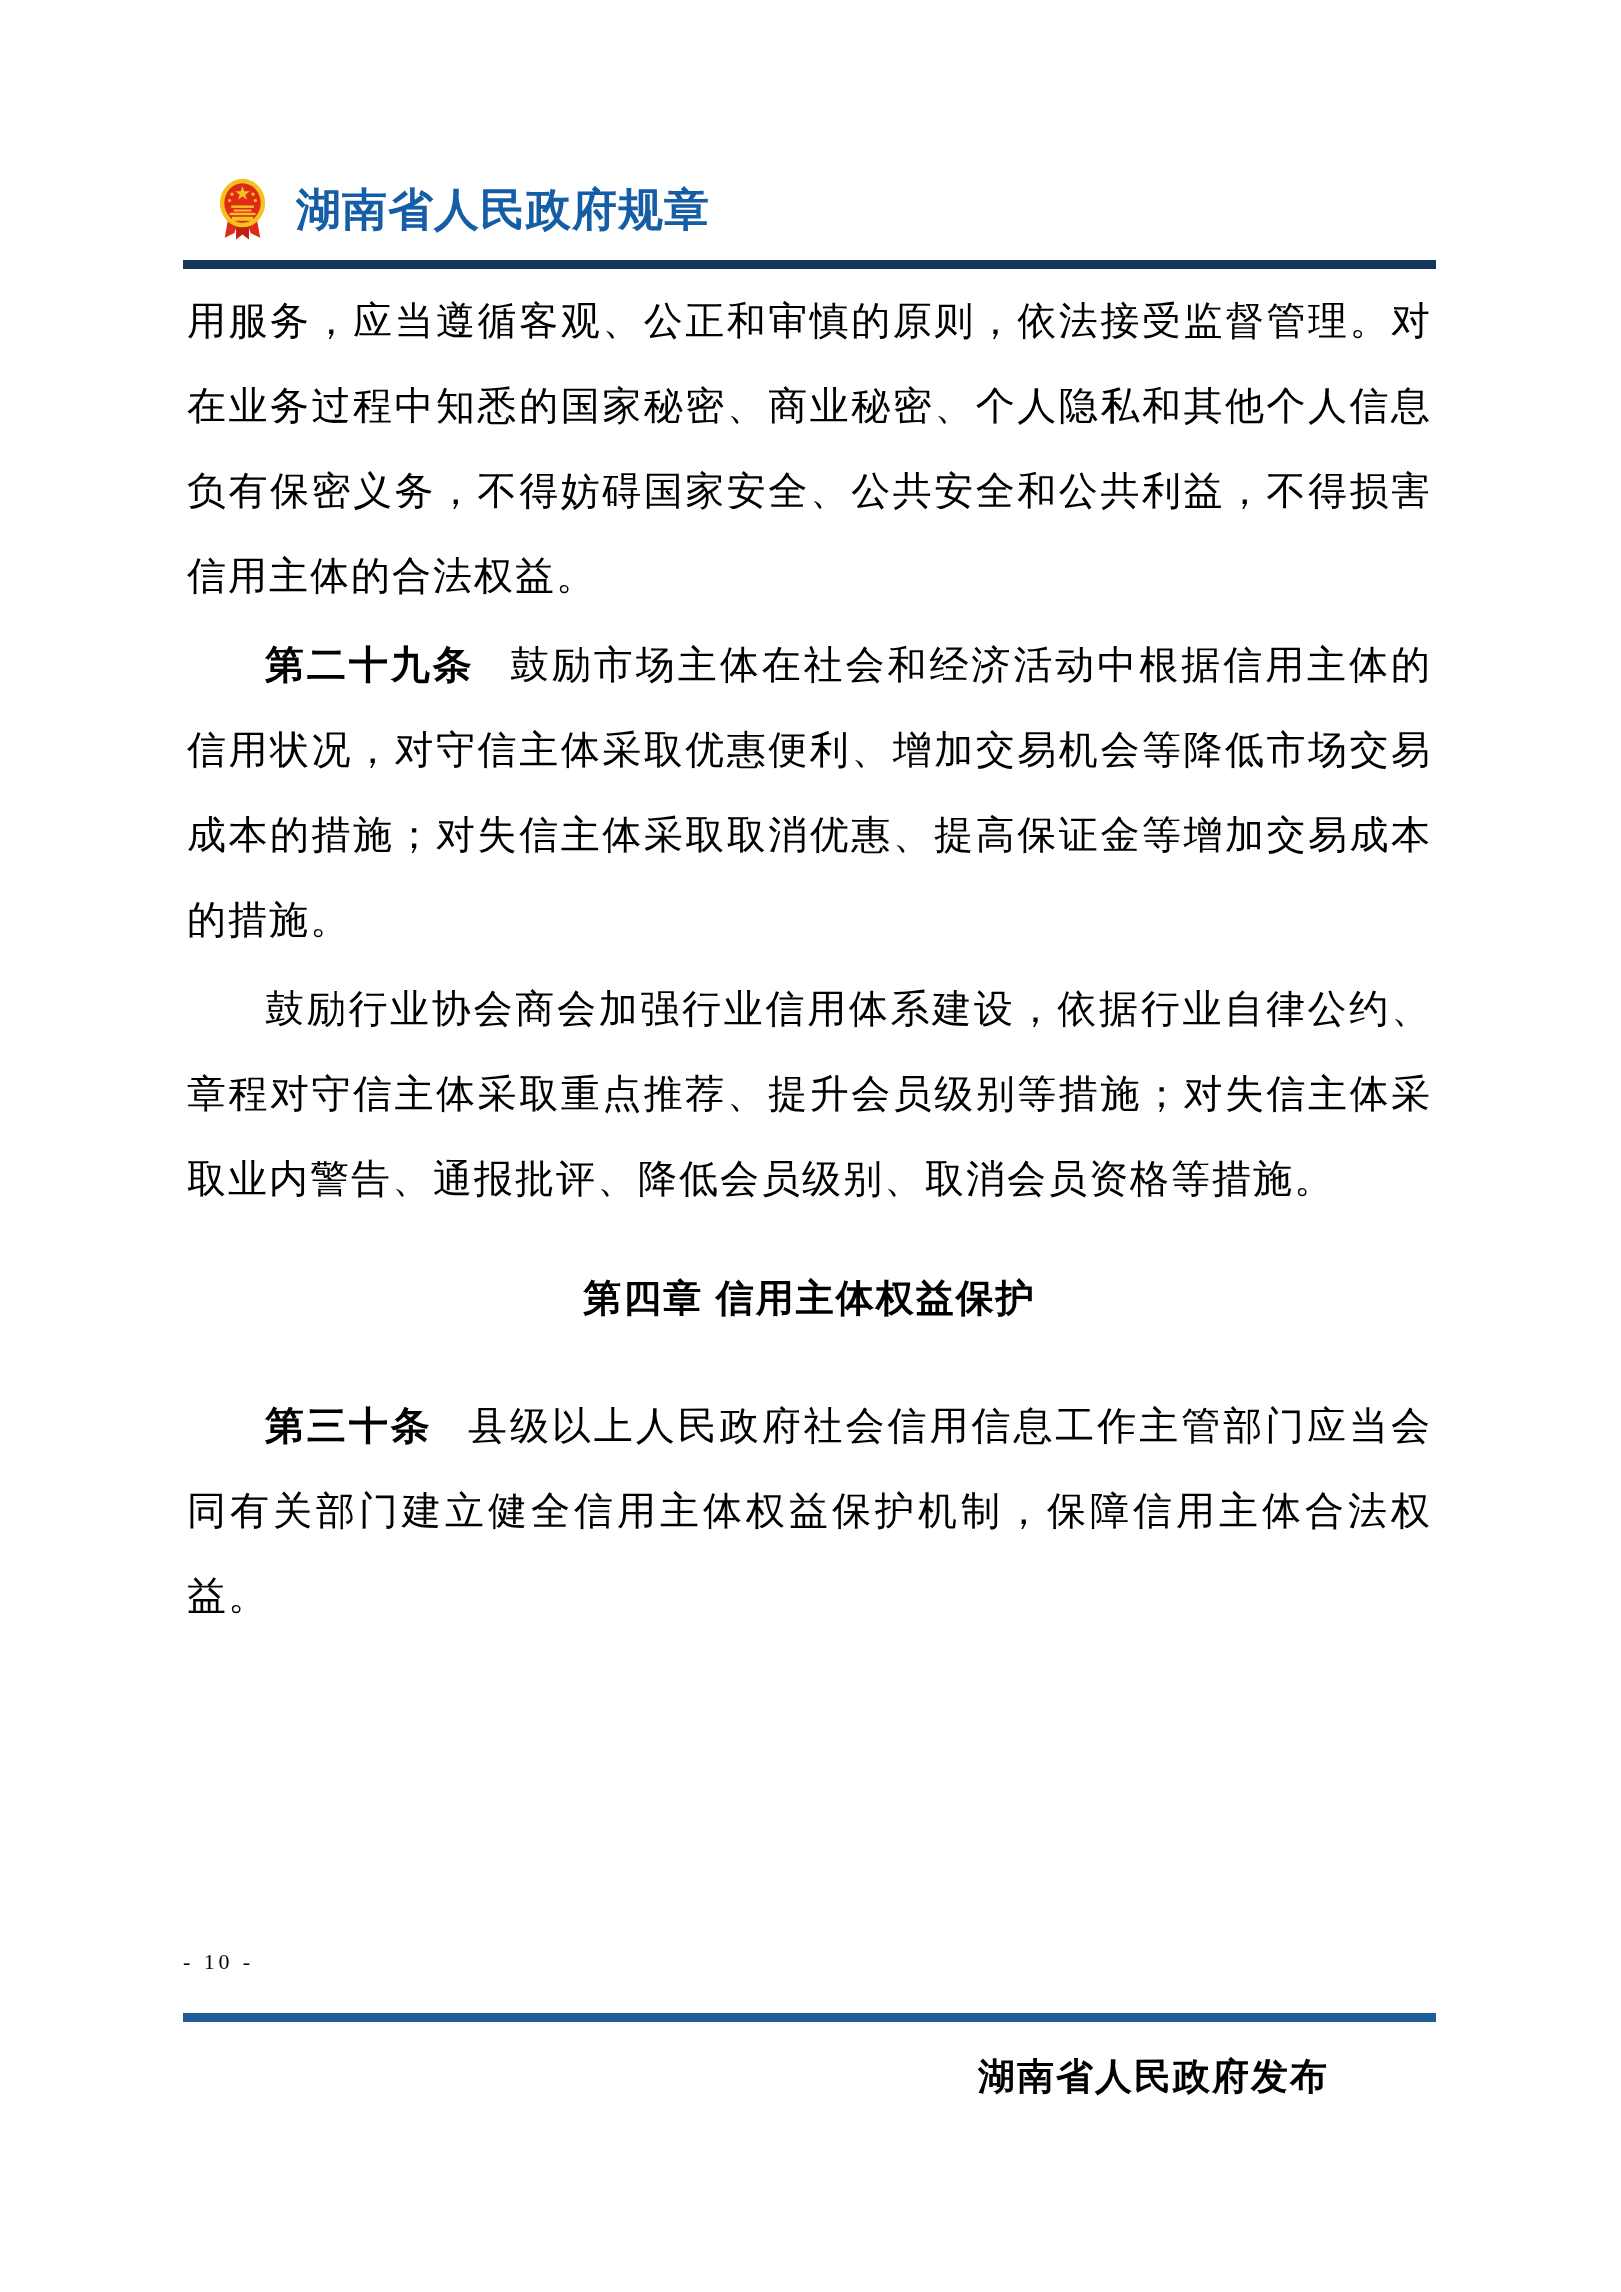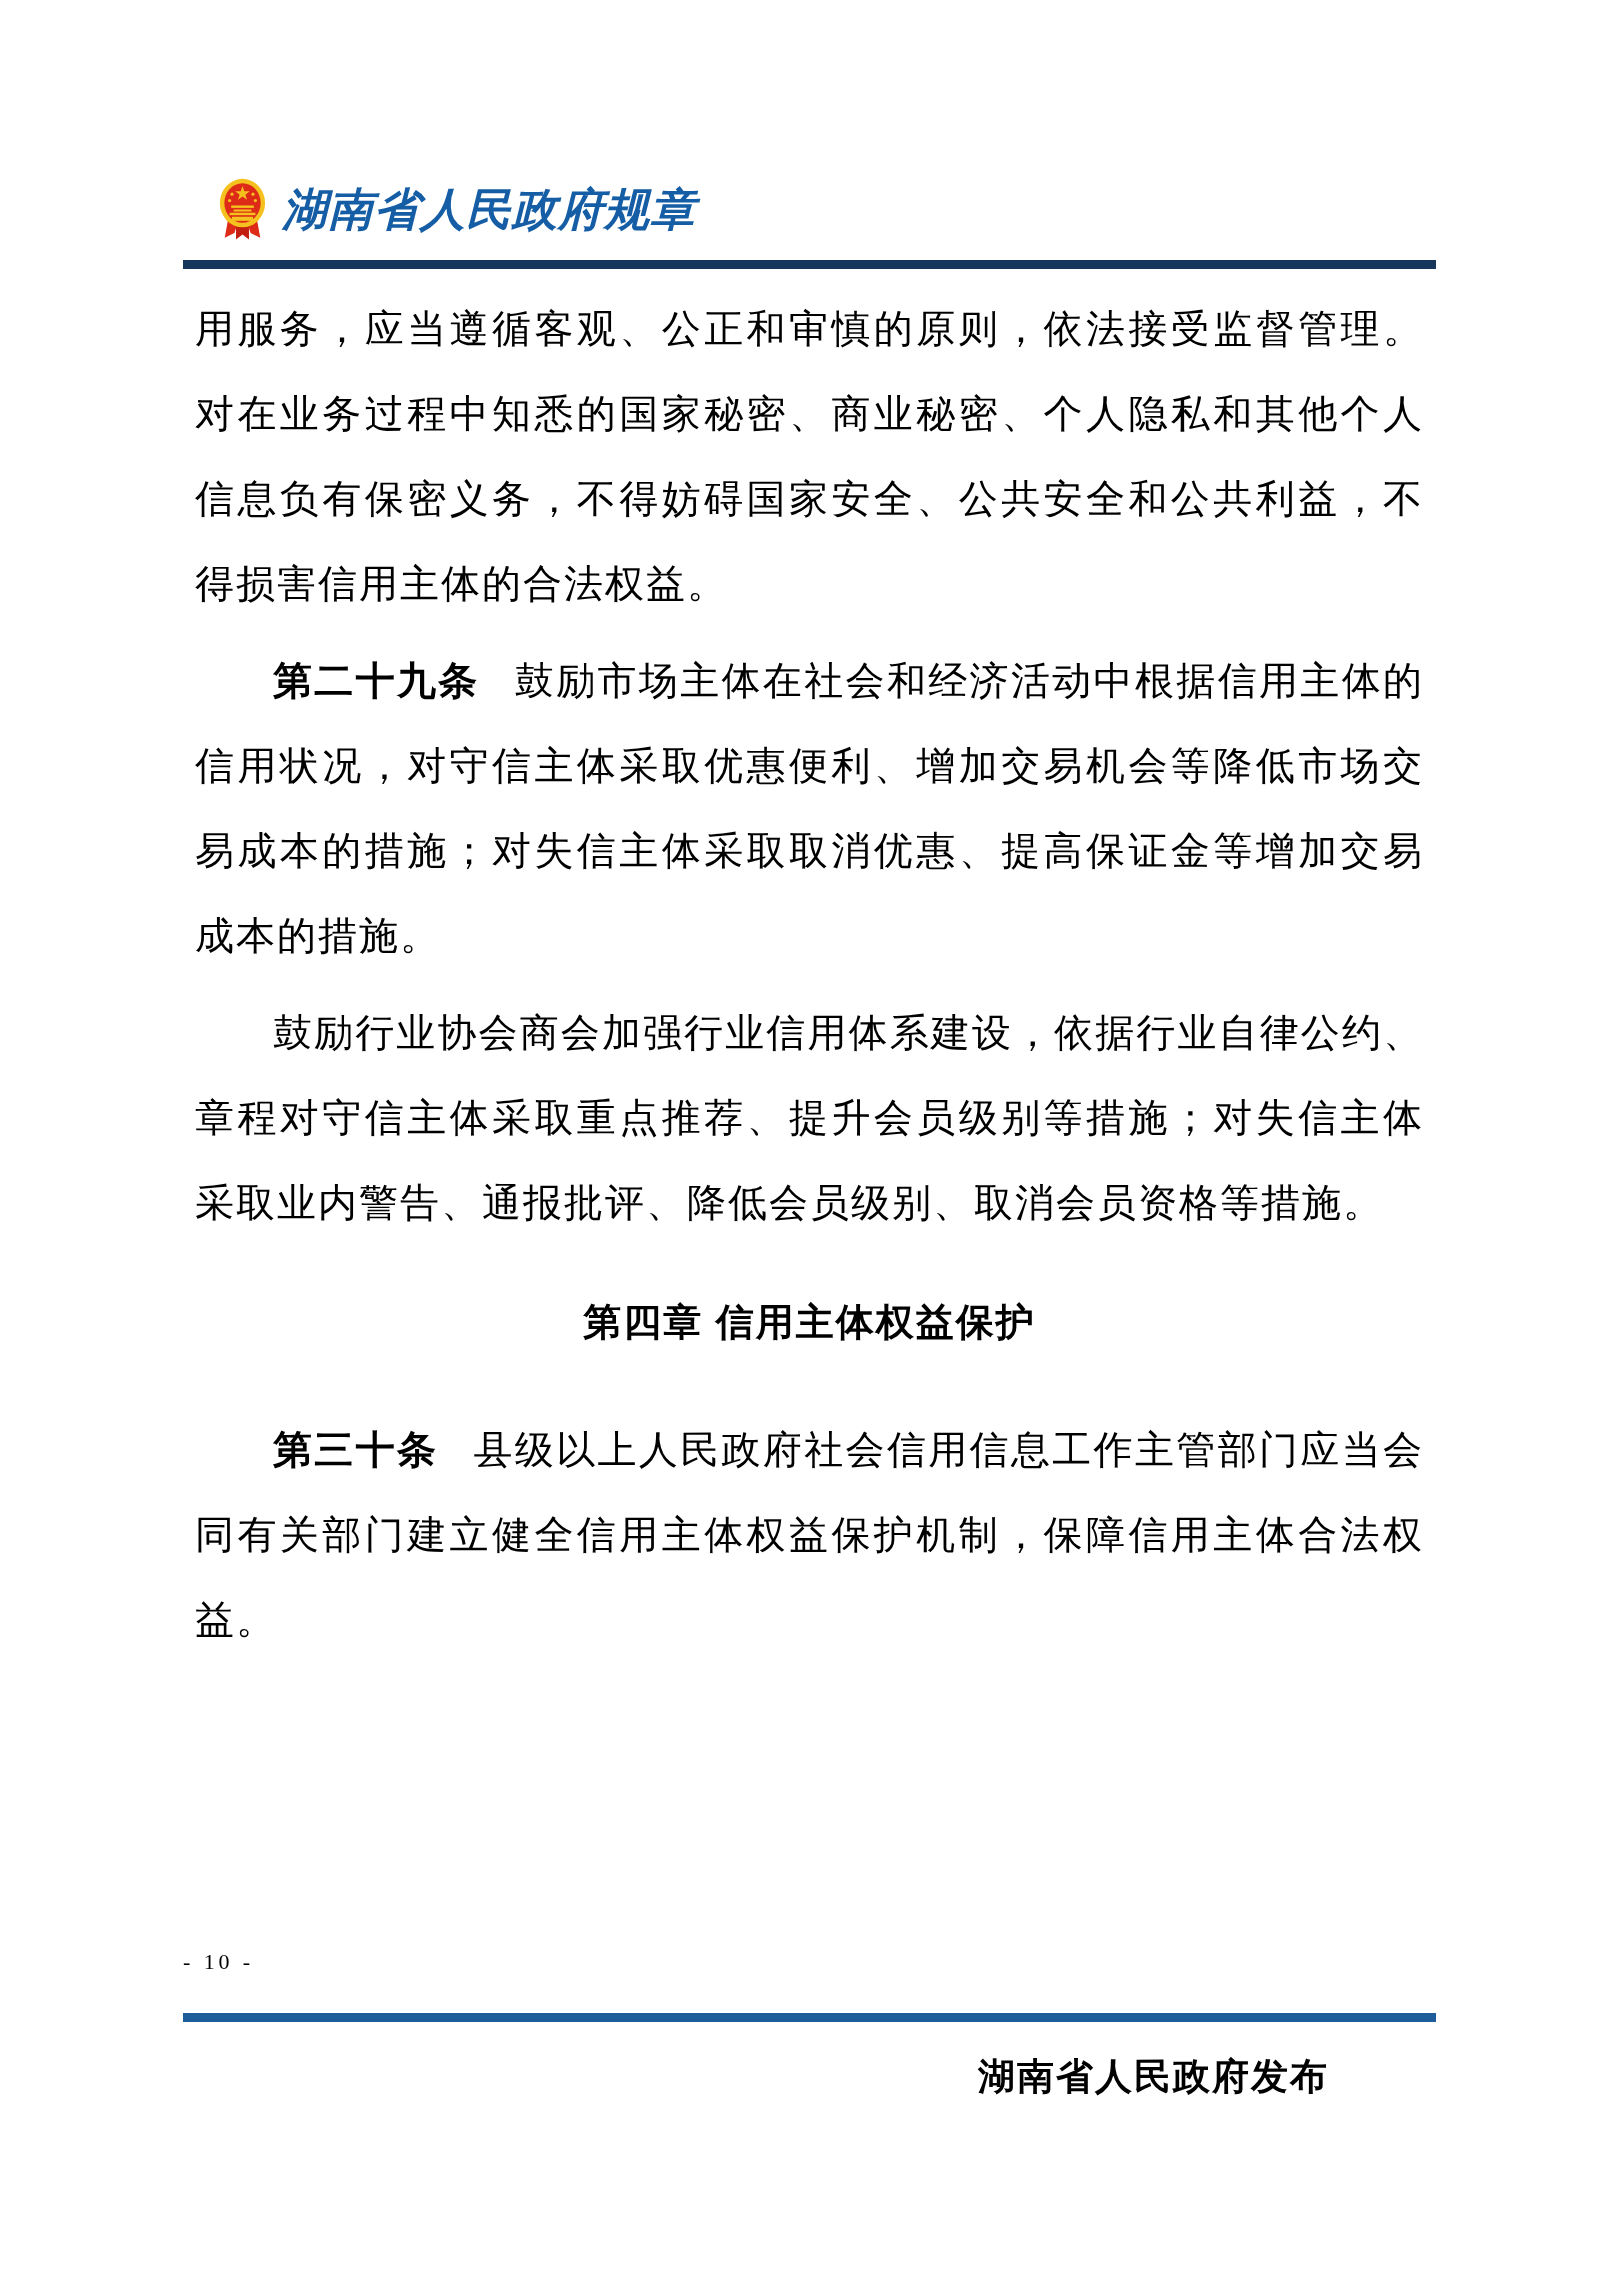--- a/index.html
+++ b/index.html
@@ -6,21 +6,21 @@
   body {
     width: 1621px; height: 2293px;
     position: relative;
     font-family: "Liberation Serif", serif;
     color: #000000;
   }
 
   
   .header {
     position: absolute; top: 178px; left: 218px;
-    display: flex; align-items: center; gap: 15px; font-style: italic;
+    display: flex; align-items: center; gap: 29px;
   }
   .emblem { width: 49px; height: 63px; flex: 0 0 auto; }
   .header-title {
     font-family: "Liberation Sans", sans-serif;
     font-weight: bold;
     font-size: 45px;
     color: #155da4;
     letter-spacing: 1px;
     white-space: nowrap;
   }
@@ -29,21 +29,21 @@
     background: #16365c;
   }
 
   
   .content {
     position: absolute; top: 274px; left: 183px; width: 1253px;
     font-size: 39px; line-height: 85px; letter-spacing: 2px;
     font-family: "Liberation Serif", serif;
   }
   .content p {
-    margin: 12px;
+    margin: 4px;
     text-align: justify;
     text-justify: inter-character;
   }
   .content p.indent { text-indent: 2em; }
   .lead {
     font-family: "Liberation Sans", sans-serif;
     font-weight: bold;
     margin-right: 0.9em;
   }
   .lead:empty { display: none; margin: 0; }

